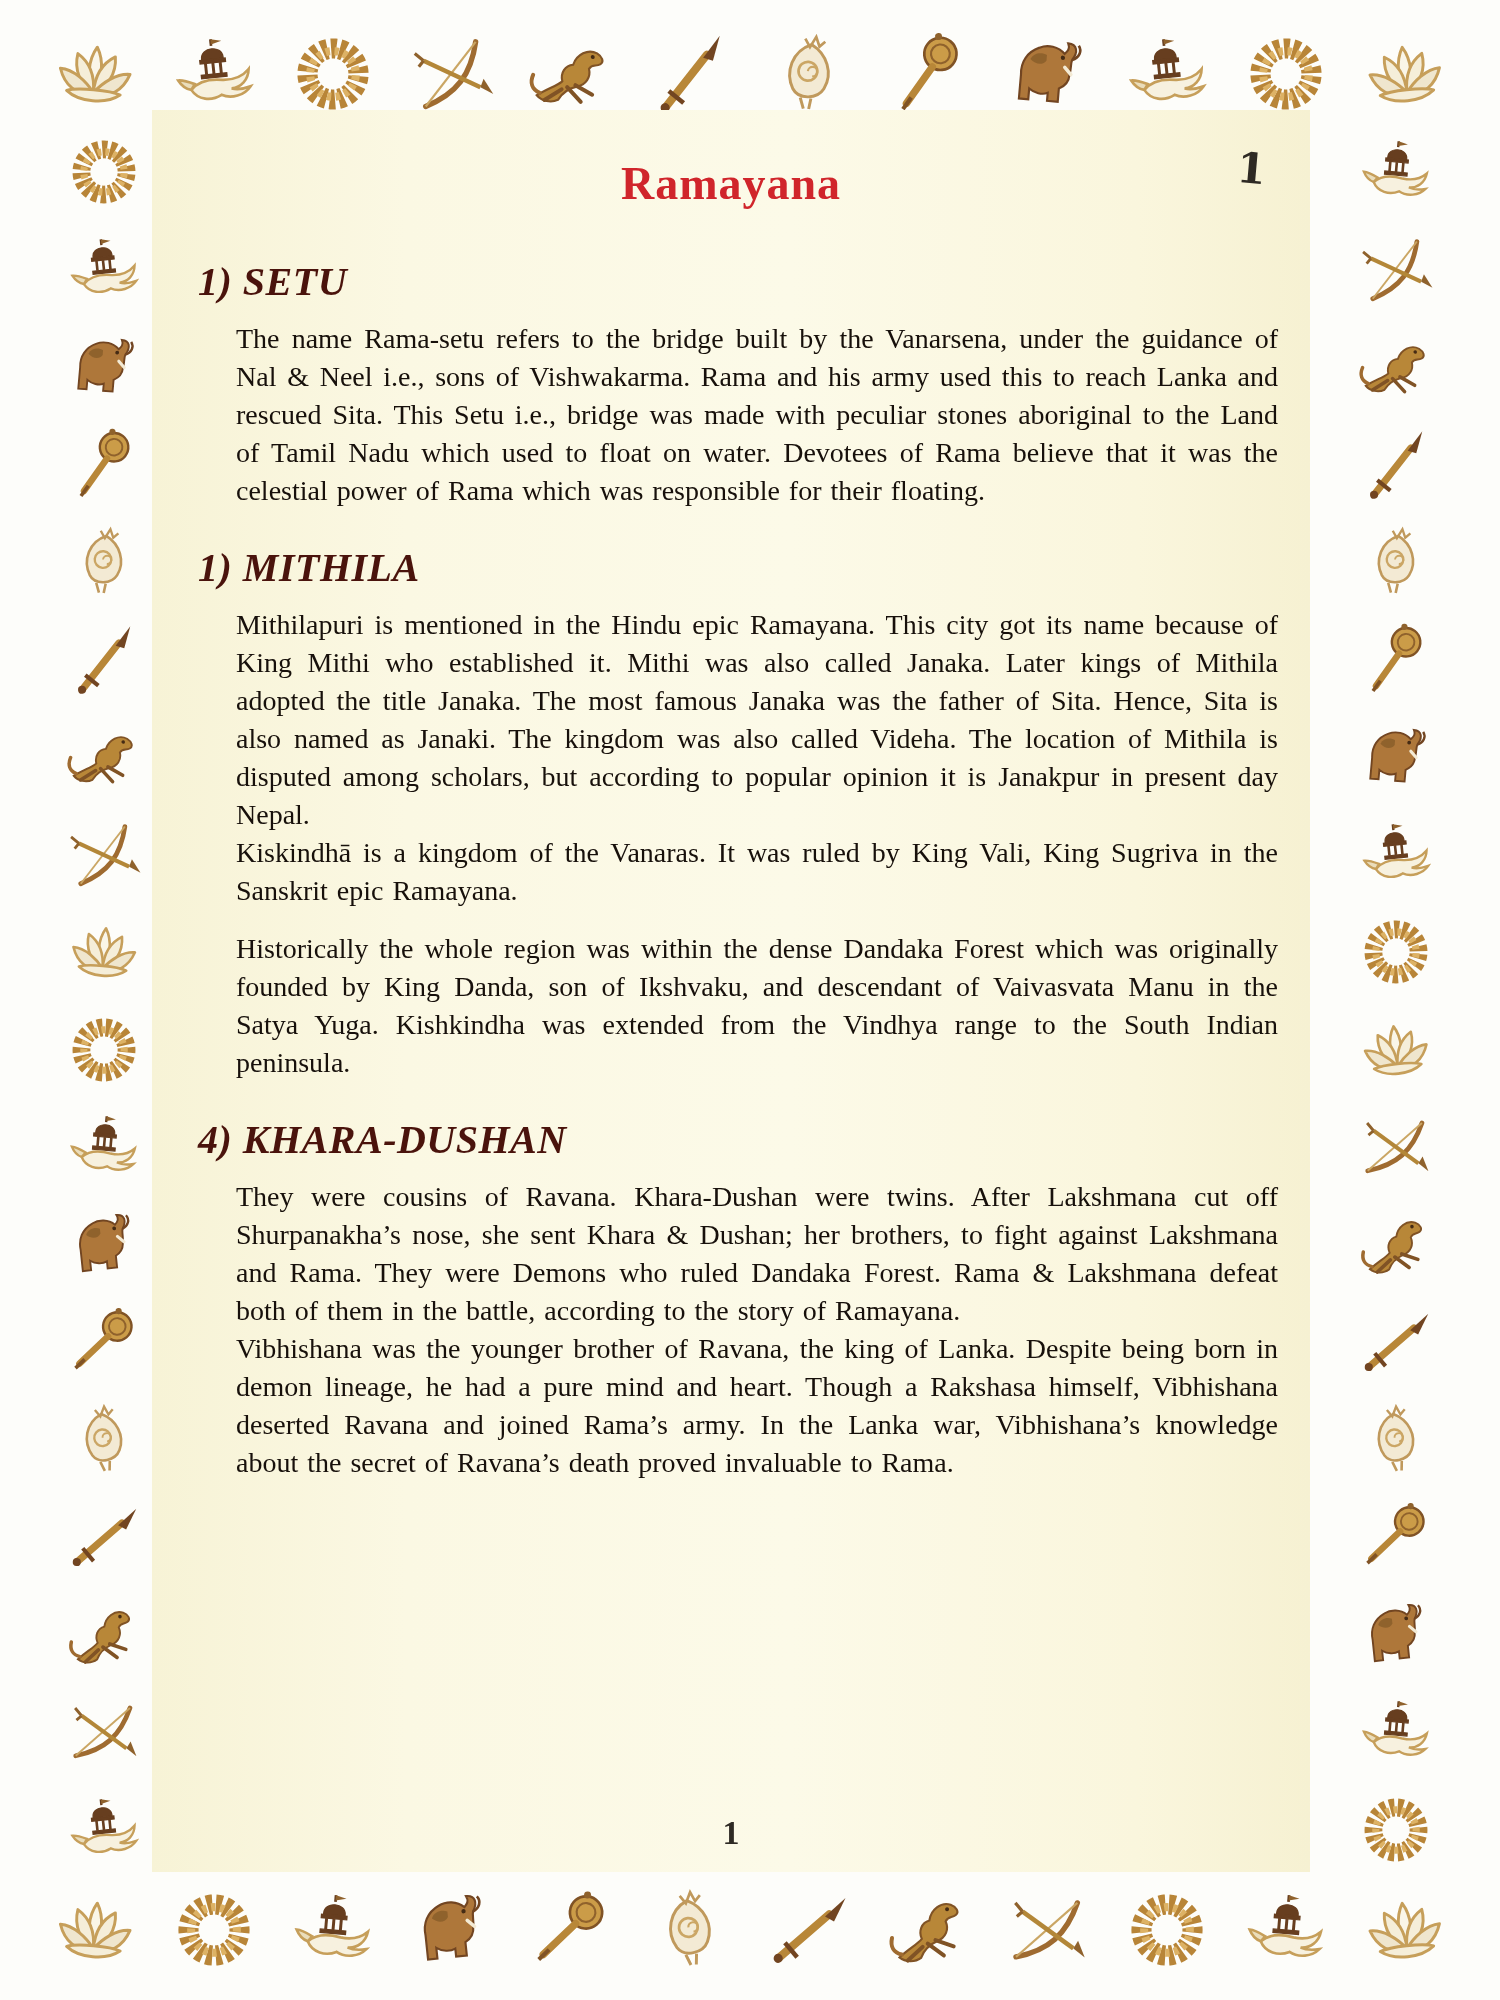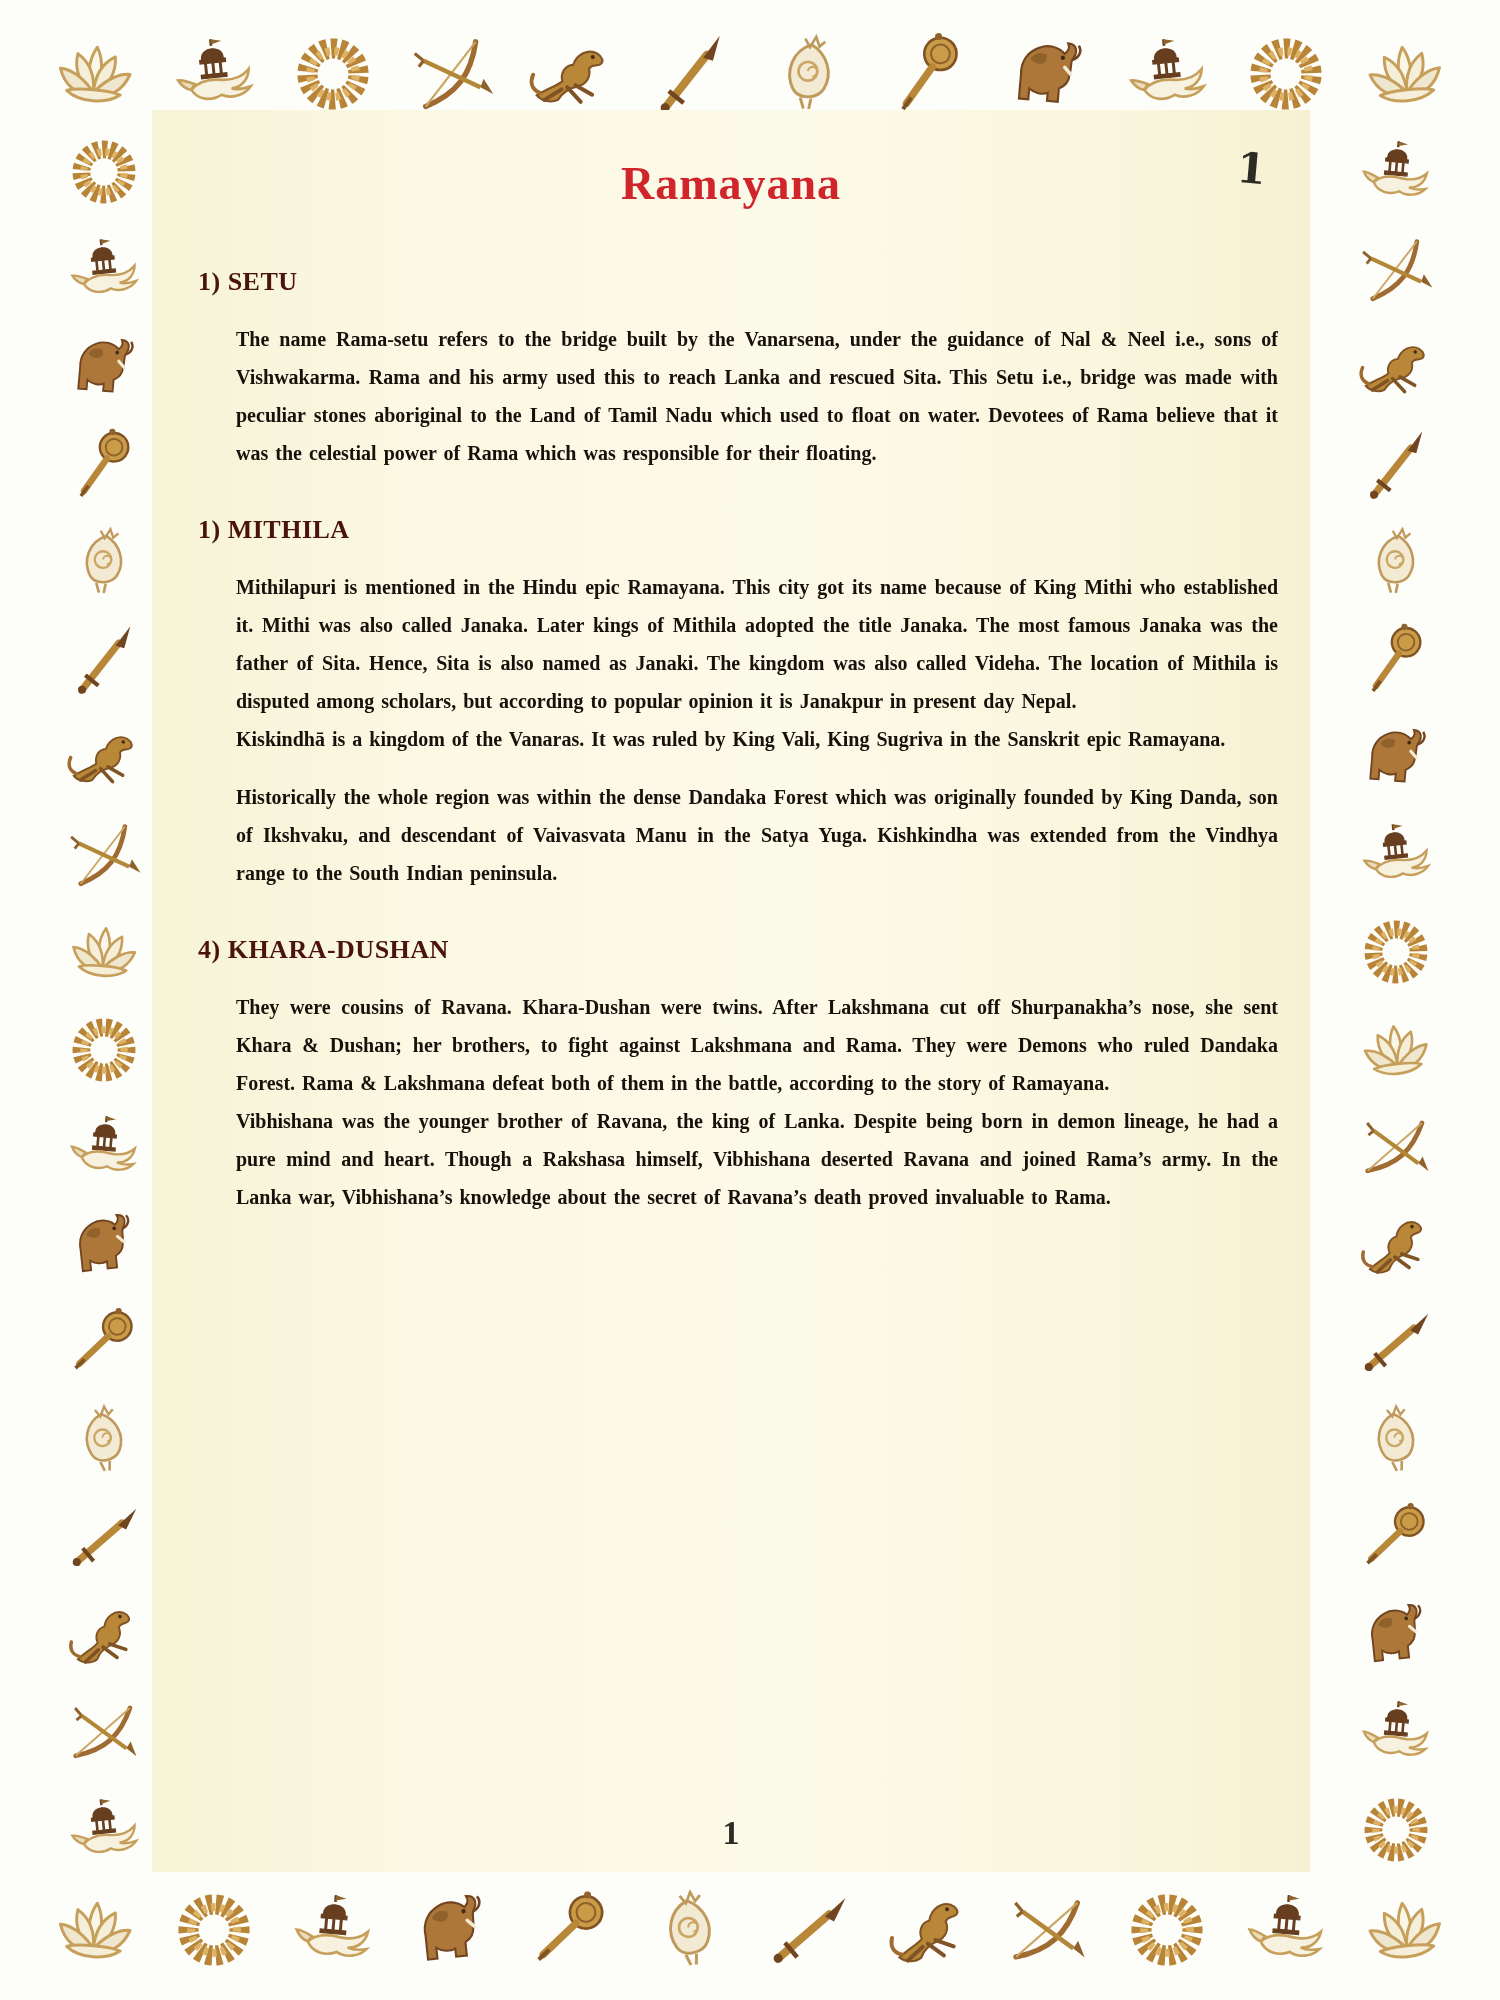--- a/index.html
+++ b/index.html
@@ -22,24 +22,24 @@
   .page{position:absolute;left:152px;top:110px;width:1158px;height:1762px;
         background:linear-gradient(90deg,#f7f3d6 0%,#fbf8e3 22%,#fcfae8 55%,#faf6dd 85%,#f6f1d2 100%);
         overflow:hidden;}
 
   .title{margin:40px 0 0 0;text-align:center;font-size:46px;font-weight:700;
          color:#d0252b;letter-spacing:1px;line-height:68px;}
 
   .corner-num{position:absolute;top:34px;right:44px;font-size:42px;font-weight:600;
               color:#2e2a24;transform:rotate(5deg);font-family:"DejaVu Serif",serif;}
 
-  .section h2{margin:34px 30px 14px 46px;font-weight:700;
-              font-size:26px;line-height:48px;color:#4a130c;letter-spacing:.5px;}
+  .section h2{margin:34px 30px 14px 46px;font-style:italic;font-weight:700;
+              font-size:40px;line-height:48px;color:#4a130c;letter-spacing:.5px;}
   .section:first-of-type h2{margin-top:40px;}
-  .section p{margin:0 32px 0 84px;font-size:20px;line-height:38px;font-weight:700;
+  .section p{margin:0 32px 0 84px;font-size:28px;line-height:38px;font-weight:400;
              color:#17100b;text-align:justify;word-spacing:2px;}
   .section p + p{margin-top:20px;}
 
   .footer-num{position:absolute;bottom:20px;left:0;width:100%;text-align:center;
               font-size:34px;font-weight:600;color:#2e2a24;}
 </style>
 </head>
 <body>
 
 <svg width="0" height="0" style="position:absolute" aria-hidden="true">

